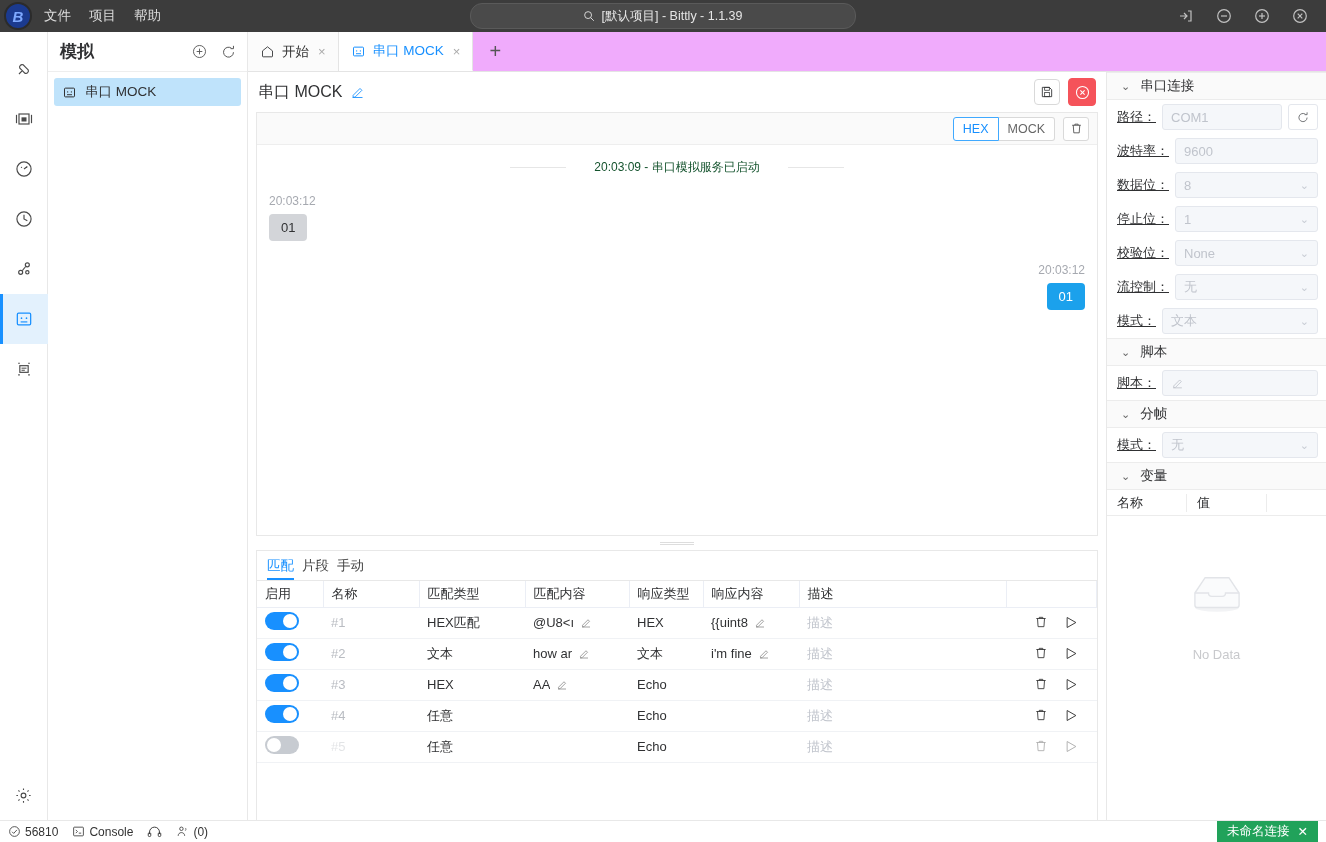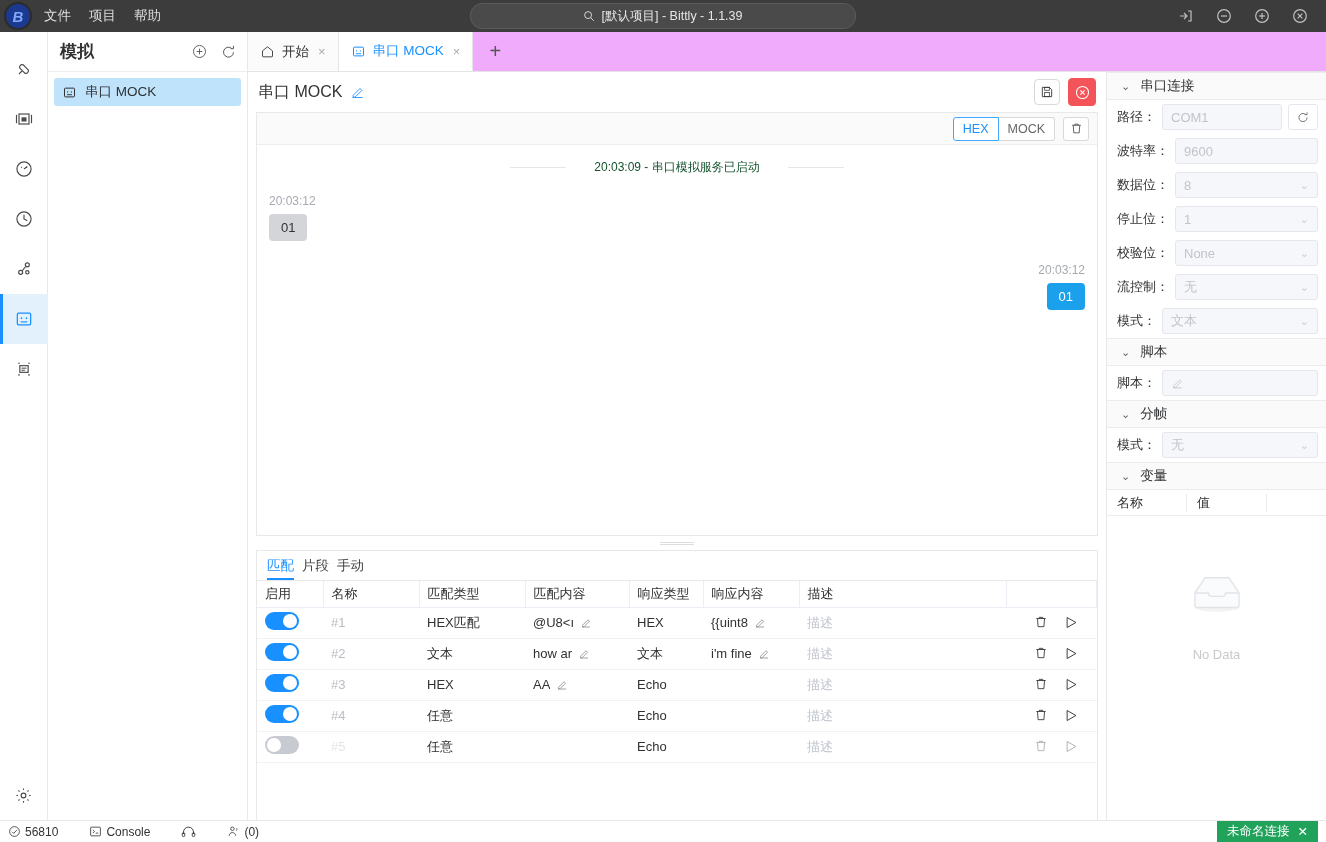--- a/index.html
+++ b/index.html
@@ -143,35 +143,35 @@
   .pen { color: #8c8c8c; }
   .ph { color: #c0c4cc; }
   .acts { display: flex; justify-content: flex-end; gap: 16px; padding-right: 10px; color: #333; }
   tr.disabled .rowid, tr.disabled .acts { opacity: .4; }
 
   
   .rightpanel { width: 220px; flex: 0 0 220px; border-left: 1px solid #e8e8e8; display: flex; flex-direction: column; background: #fff; overflow: hidden; }
   .sec-head { height: 28px; display: flex; align-items: center; gap: 10px; padding: 0 14px; background: #fafafa; border-bottom: 1px solid #ececec; border-top: 1px solid #ececec; font-size: 13.5px; }
   .sec-head .chev { color: #666; font-size: 11px; }
   .field { display: flex; align-items: center; gap: 6px; padding: 4px 8px 4px 10px; }
-  .field label { white-space: nowrap; font-size: 13px; }
+  .field label { white-space: nowrap; font-size: 13px; text-decoration: underline; }
   .inp {
     flex: 1; height: 26px; border: 1px solid #e4e7ed; border-radius: 3px; background: #f5f7fa;
     color: #c0c4cc; display: flex; align-items: center; padding: 0 8px; font-size: 13px; min-width: 0;
   }
   .inp .chev { margin-left: auto; color: #c8ccd4; font-size: 11px; }
   .inp.tiny-btn { flex: 0 0 30px; justify-content: center; background: #fff; color: #606266; padding: 0; }
   .varhead { display: flex; height: 26px; align-items: center; border-bottom: 1px solid #ececec; font-size: 13px; }
   .varhead div { padding: 0 10px; }
   .varhead .c1 { width: 80px; border-right: 1px solid #ececec; }
   .varhead .c2 { width: 80px; border-right: 1px solid #ececec; }
   .nodata { flex: 1; display: flex; flex-direction: column; align-items: center; justify-content: flex-start; padding-top: 50px; color: #c8c9cc; gap: 27px; }
 
   
-  .statusbar { height: 22px; flex: 0 0 22px; background: #fff; border-top: 1px solid #e8e8e8; display: flex; align-items: center; gap: 31px; padding: 0 8px; font-size: 12px; color: #333; }
+  .statusbar { height: 22px; flex: 0 0 22px; background: #fff; border-top: 1px solid #e8e8e8; display: flex; align-items: center; gap: 14px; padding: 0 8px; font-size: 12px; color: #333; }
   .sb-item { display: flex; align-items: center; gap: 4px; }
   .conn-badge { margin-left: auto; background: #21a25a; color: #fff; height: 22px; display: flex; align-items: center; gap: 8px; padding: 0 10px; font-size: 12.5px; }
   svg { display: block; }
 </style>
 </head>
 <body>
 
 <div class="app">
 
   <div class="titlebar">

